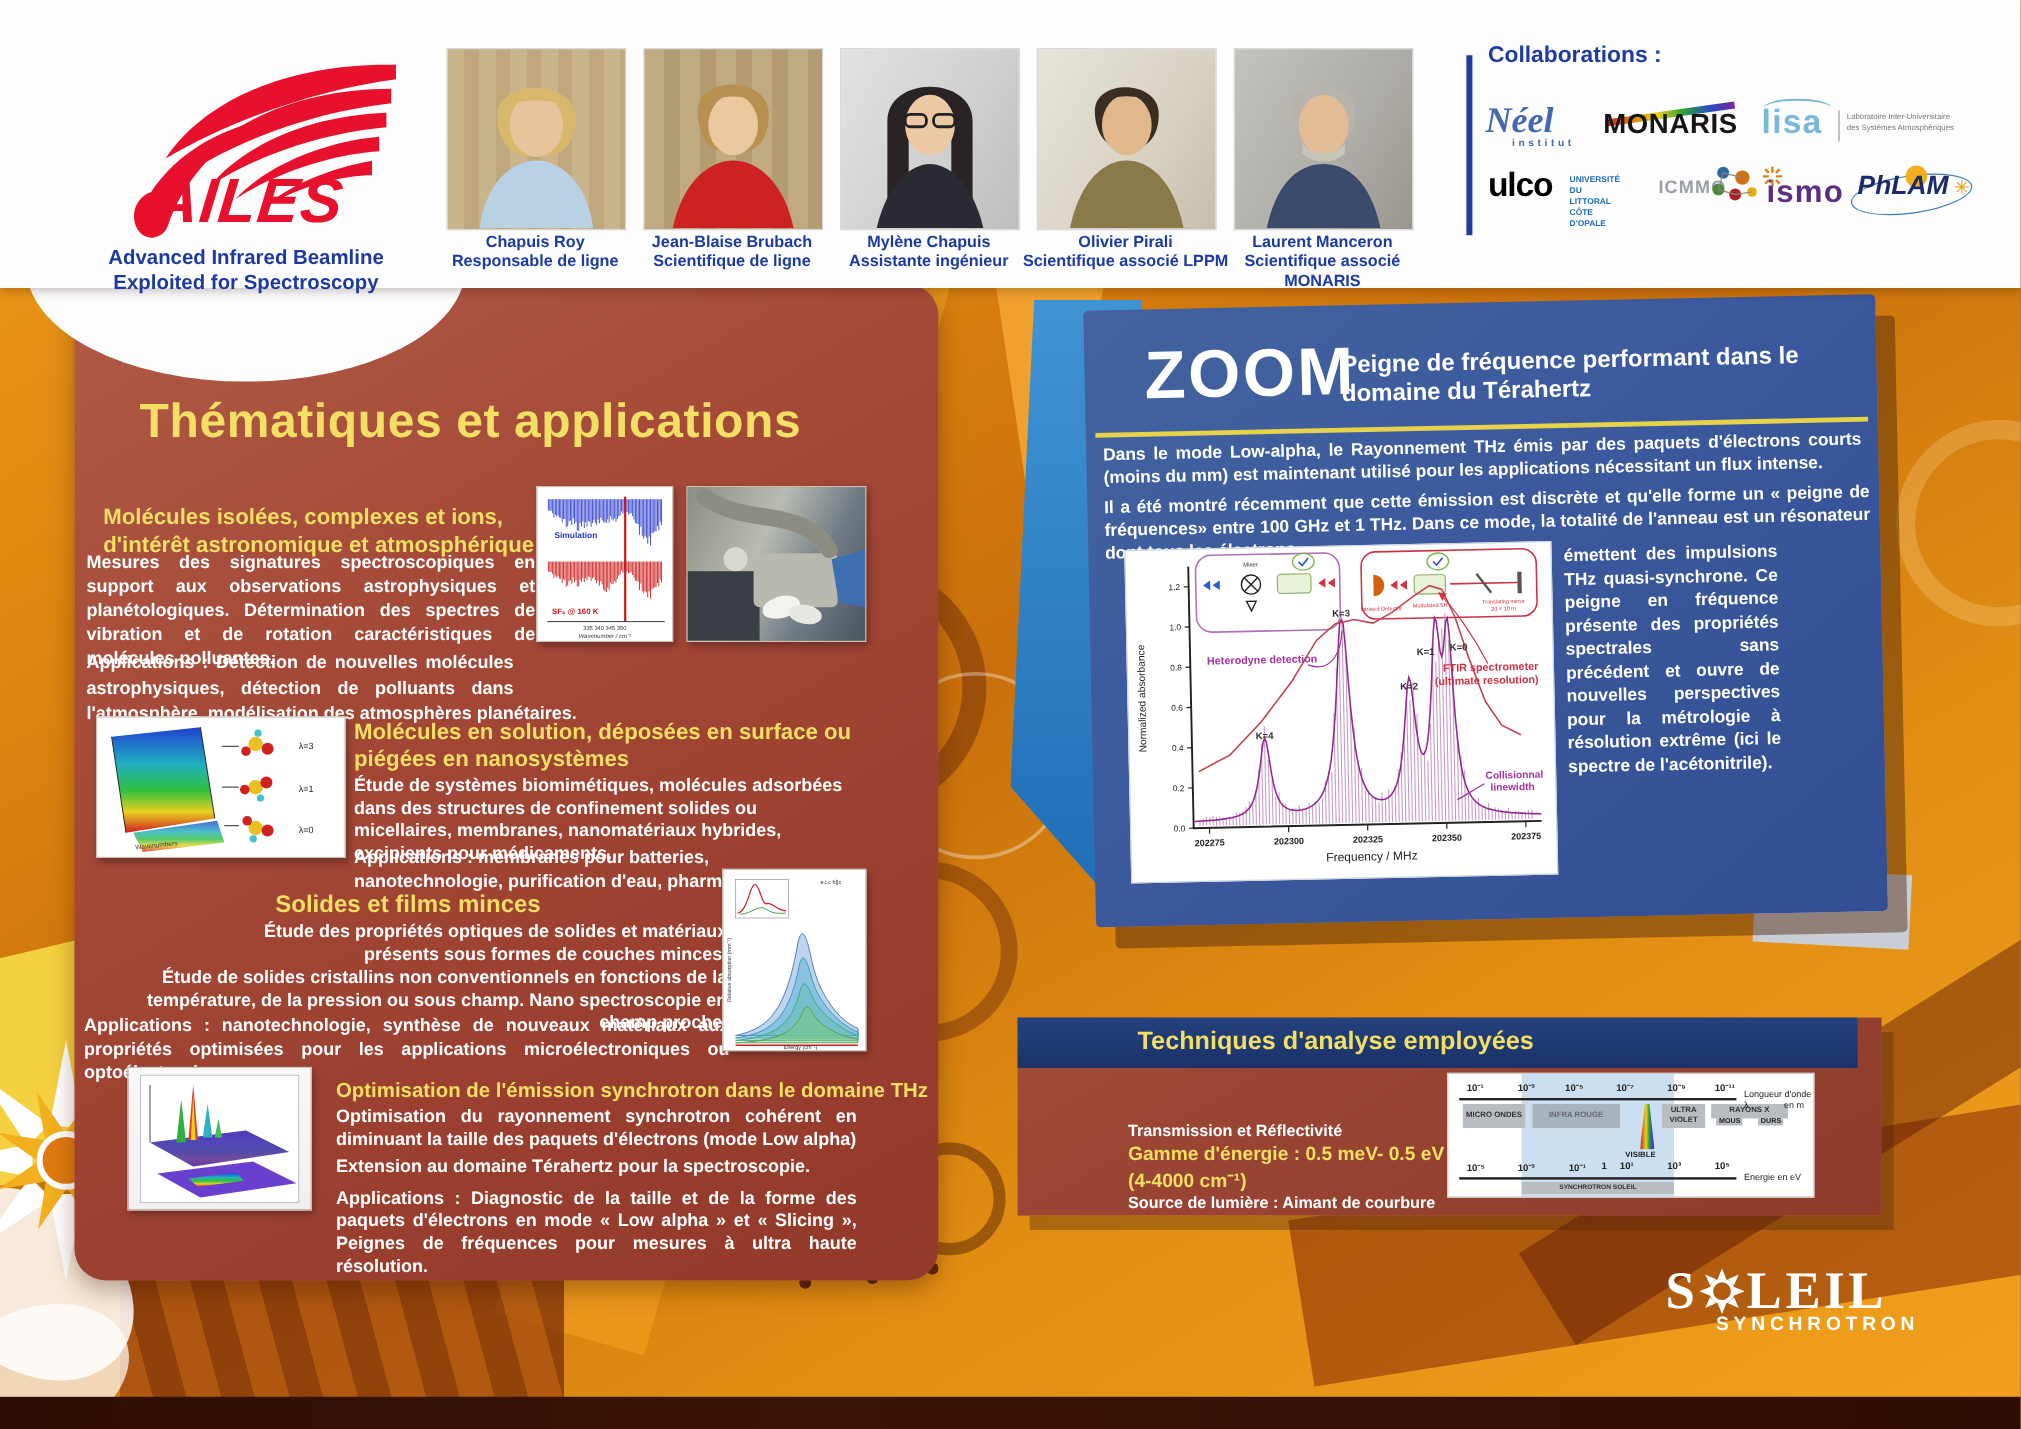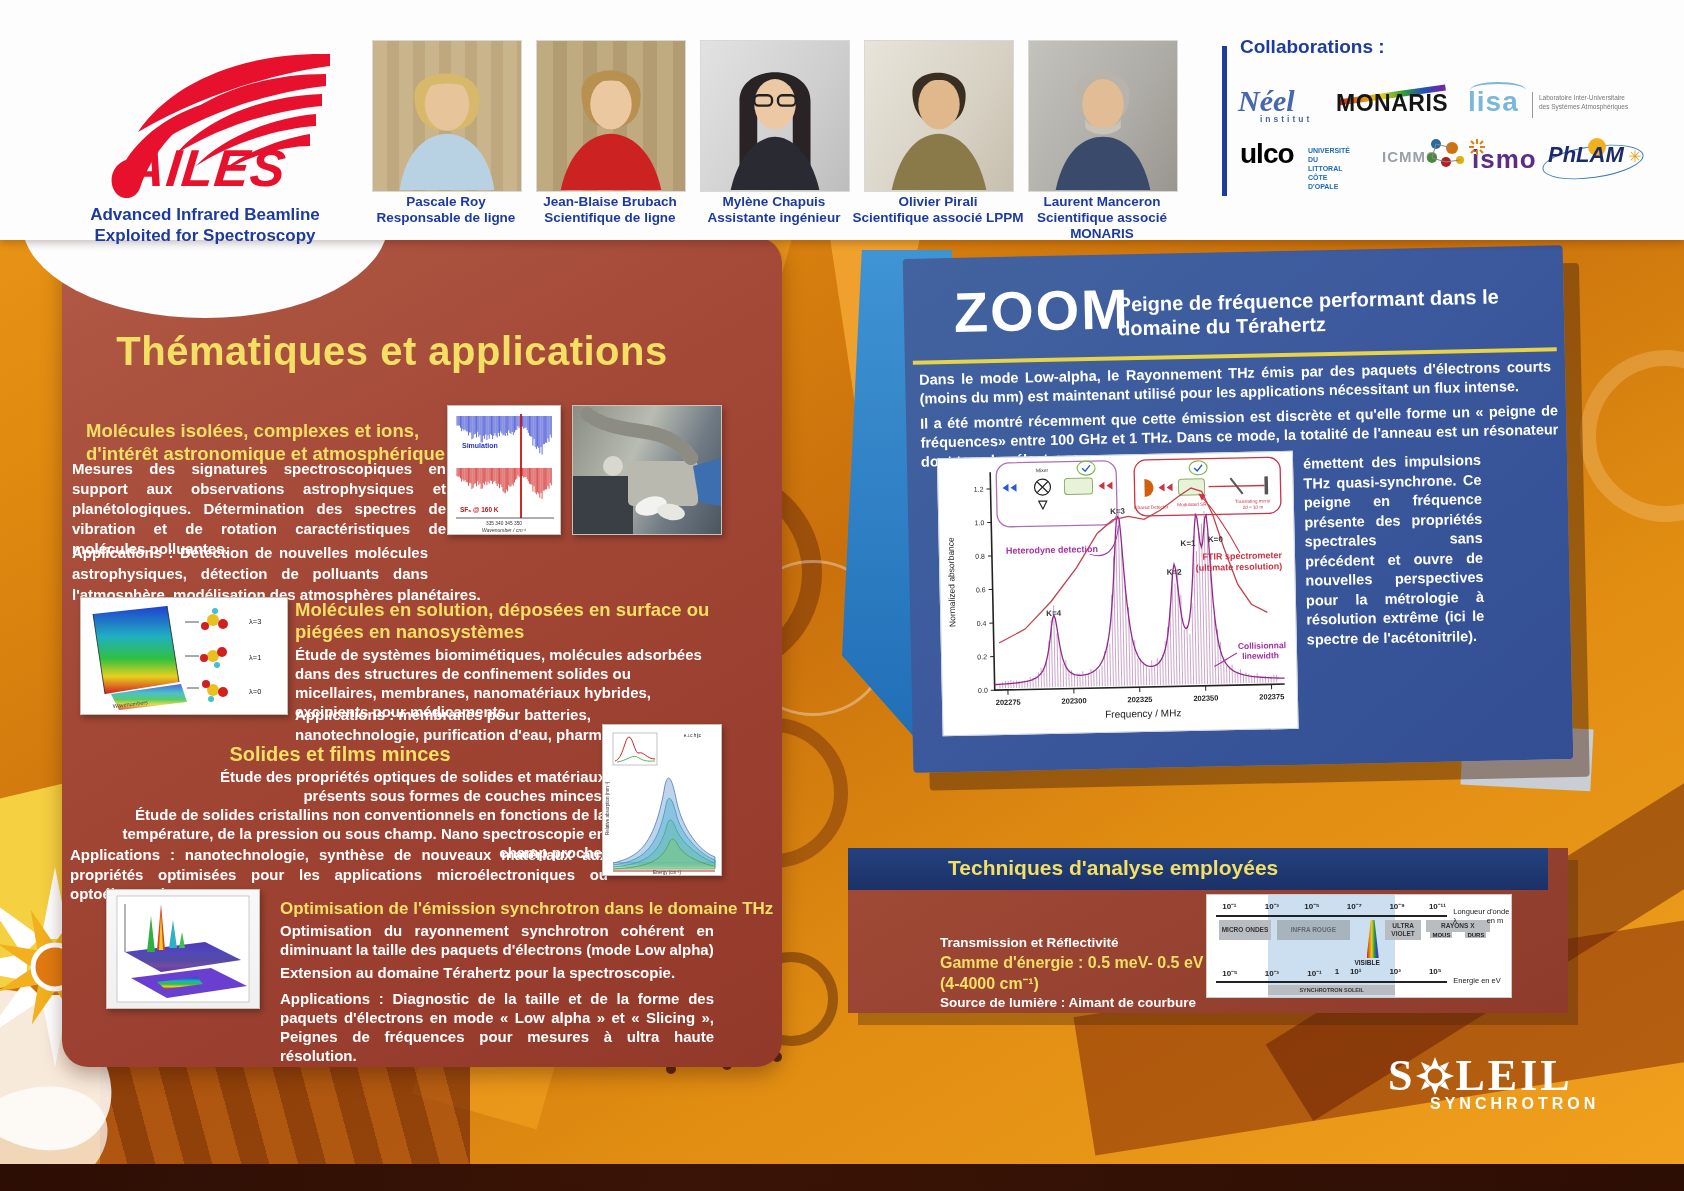--- a/index.html
+++ b/index.html
@@ -184,21 +184,21 @@
   <figure class="portrait" style="left:1028px;background:linear-gradient(120deg,#c4c2bc,#aeaca6 60%,#98968e);">
     <svg width="148" height="150" viewBox="0 0 100 100">
       <path d="M32,32 C34,16 66,16 68,34 C68,46 64,54 50,54 C36,54 32,44 32,32" fill="#b8b4ac"></path>
       <ellipse cx="50" cy="42" rx="14" ry="17" fill="#e2bc94"></ellipse>
       <path d="M38,52 C42,60 58,60 62,52 L62,58 C56,64 44,64 38,58 Z" fill="#c8c4ba"></path>
       <path d="M18,100 C24,72 38,64 50,64 C62,64 76,72 82,100 Z" fill="#3a4a6b"></path>
     </svg>
   </figure>
 
   <figcaption class="caption" style="left:350px;">
-    <span>Pascale Roy</span><br>
+    <span>Chapuis Roy</span><br>
     <span>Responsable de ligne</span>
   </figcaption>
   <figcaption class="caption" style="left:514px;">
     <span>Jean-Blaise Brubach</span><br>
     <span>Scientifique de ligne</span>
   </figcaption>
   <figcaption class="caption" style="left:678px;">
     <span>Mylène Chapuis</span><br>
     <span>Assistante ingénieur</span>
   </figcaption>

